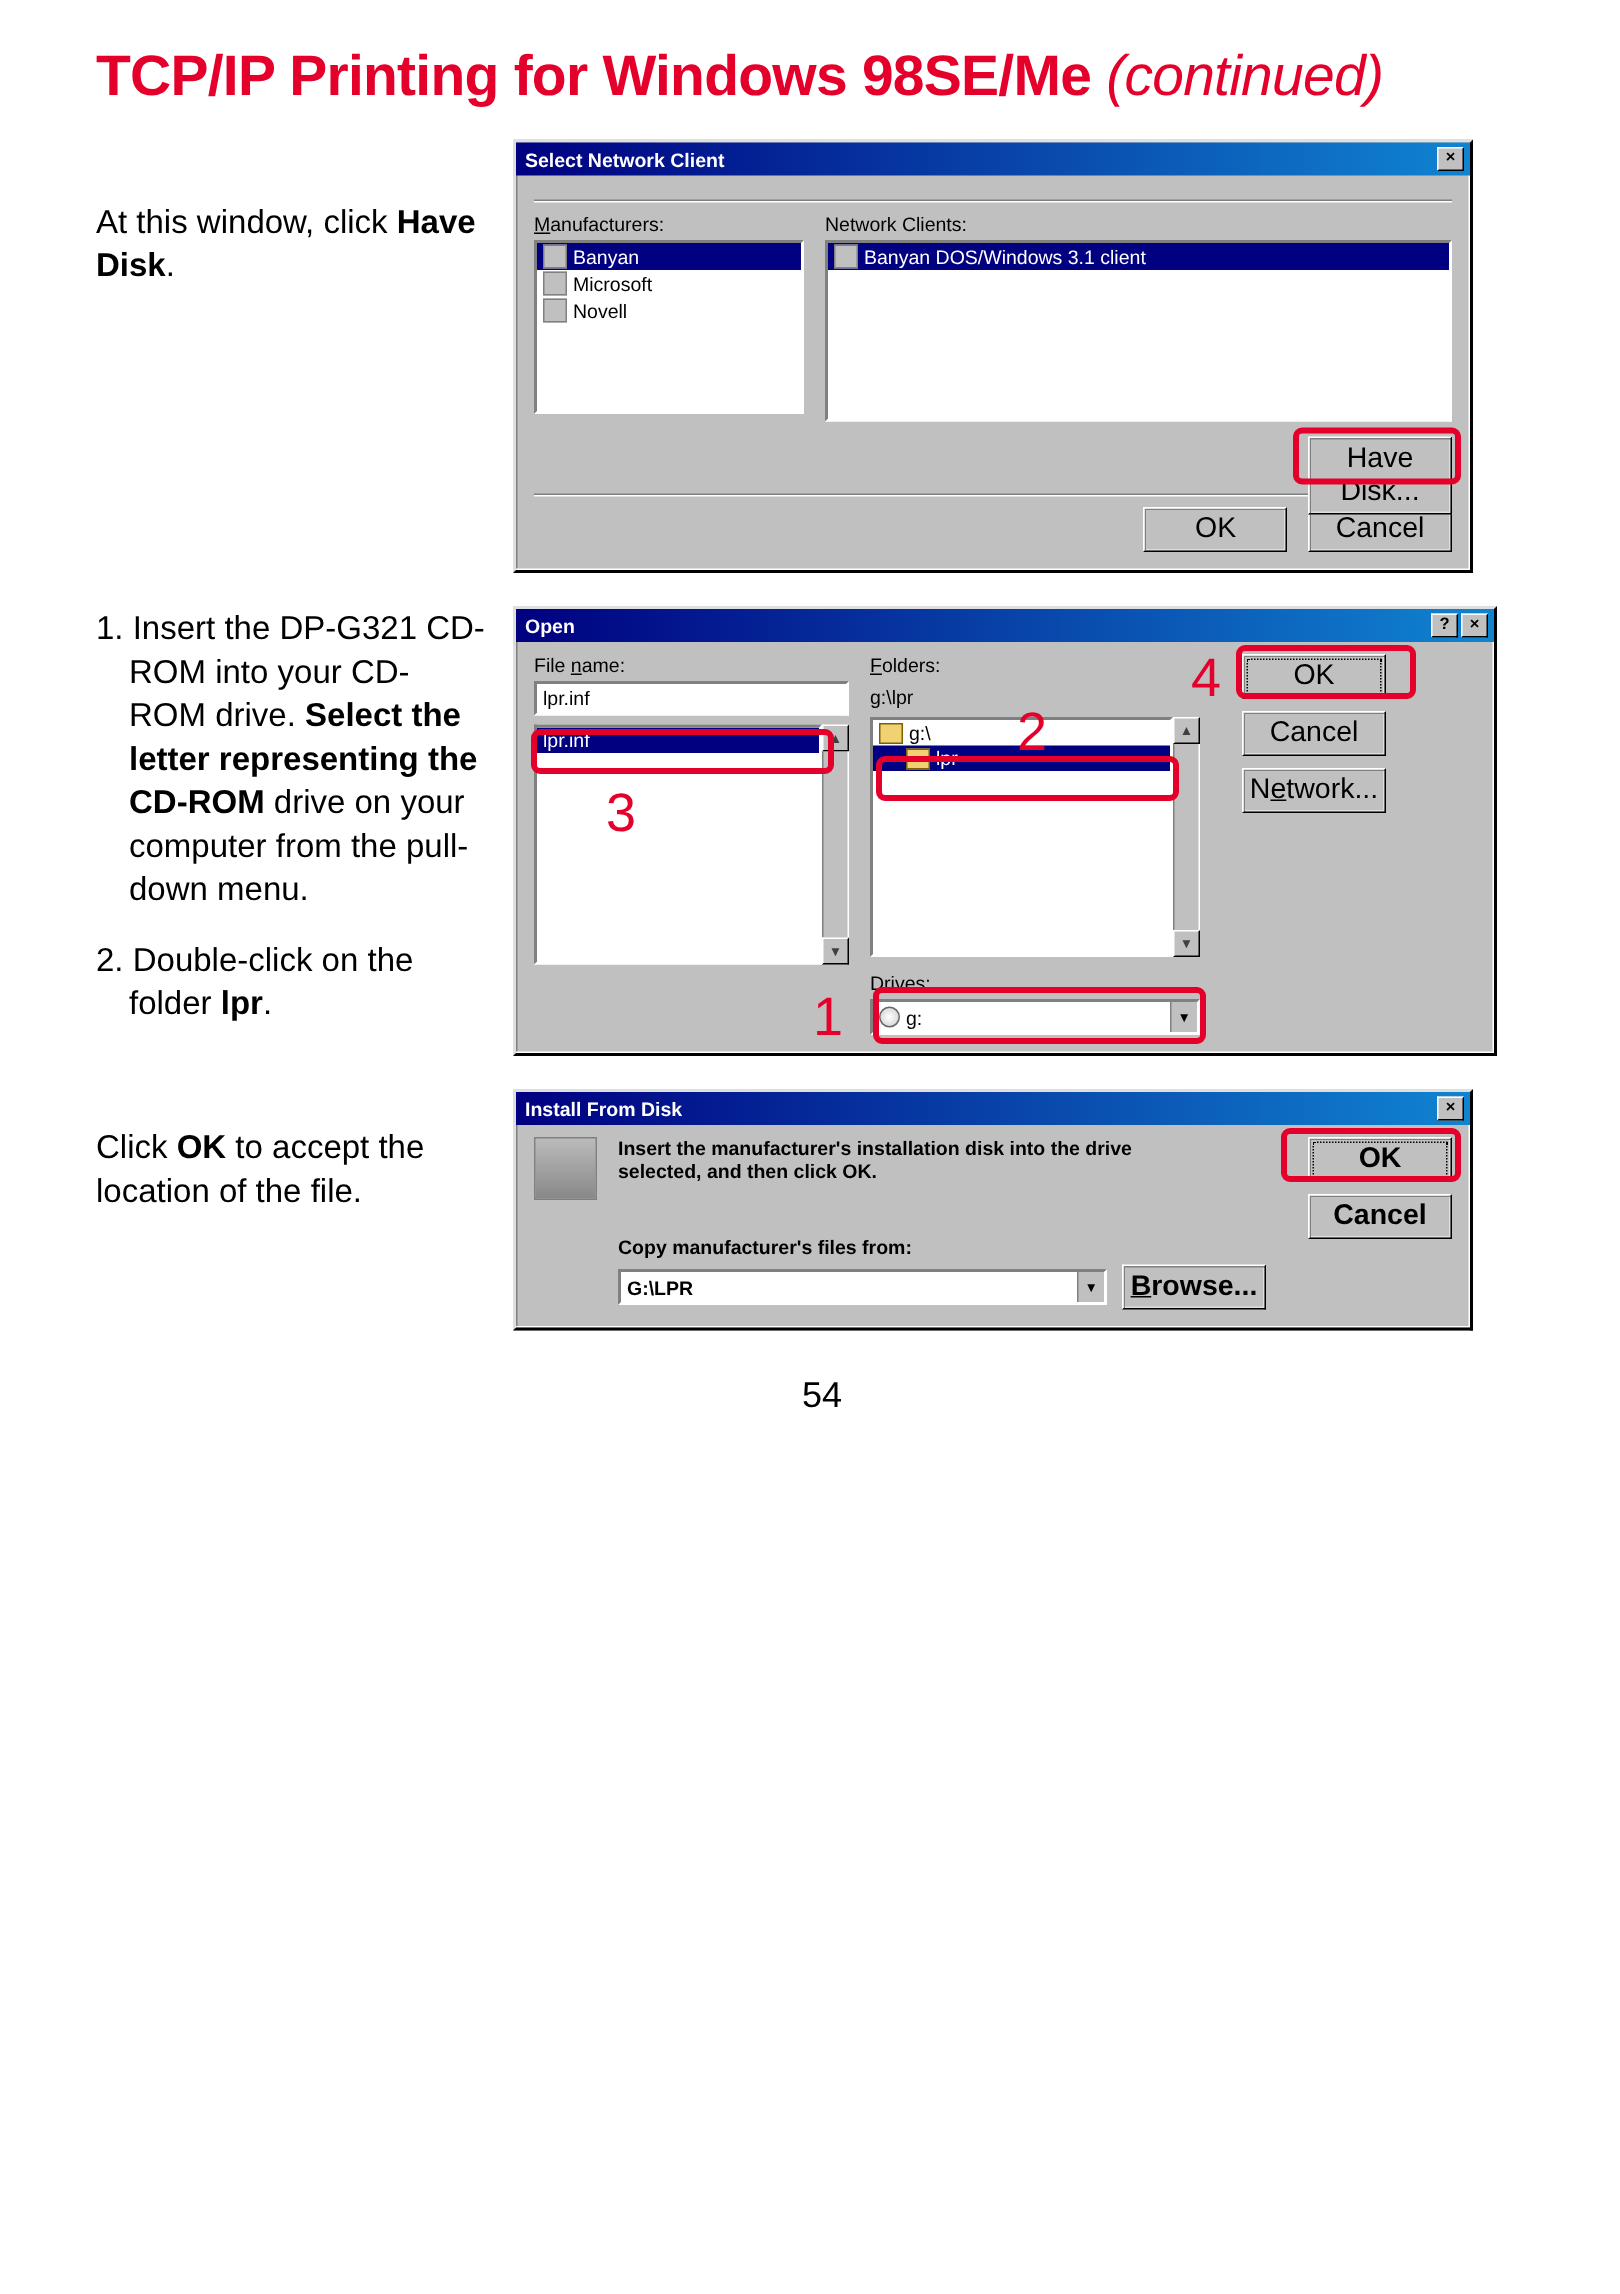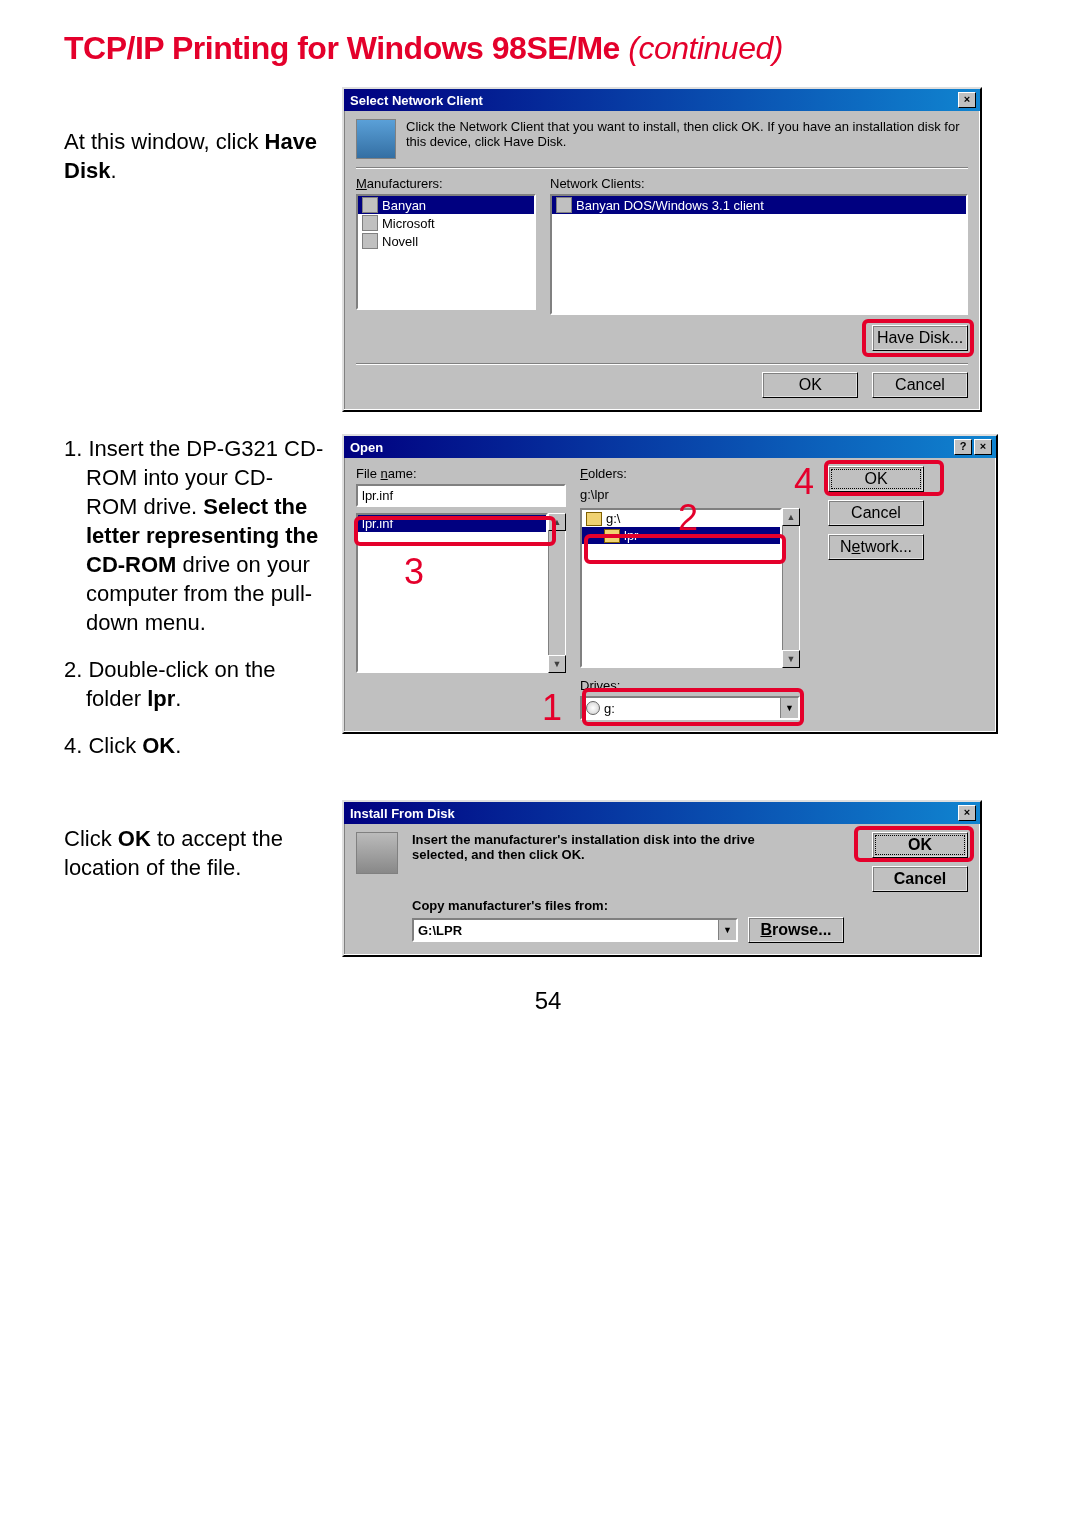--- a/index.html
+++ b/index.html
@@ -9,21 +9,21 @@
     background: #fff;
     color: #000;
     width: 1080px;
   }
   .page {
     padding: 30px 48px 20px 64px;
     position: relative;
   }
   h1.title {
     color: #e4002b;
-    font-size: 32px;
+    font-size: 38px;
     font-weight: 700;
     margin: 0 0 20px 0;
     letter-spacing: -0.5px;
     white-space: nowrap;
   }
   h1.title .sub {
     font-style: italic;
     font-weight: 400;
   }
   .row {
@@ -76,21 +76,21 @@
   .panel { padding: 8px 12px 12px 12px; position: relative; }
   .btn {
     background:#c0c0c0;
     border:1px solid #000;
     border-top-color:#fff;border-left-color:#fff;
     box-shadow: 1px 1px 0 #808080 inset, -1px -1px 0 #dfdfdf inset;
     padding:3px 0;
     width:96px;
     text-align:center;
     font-family: inherit;
-    font-size:16px;
+    font-size:19px;
     display:inline-block;
   }
   .btn.focus { outline:1px dotted #000; outline-offset:-4px; }
   .sunken {
     background:#fff;
     border:2px solid;
     border-color:#808080 #fff #fff #808080;
   }
   .listbox { background:#fff; border:2px solid; border-color:#808080 #fff #fff #808080; overflow:hidden; }
   .listbox .item { padding:1px 4px; display:flex; align-items:center; gap:4px; }
@@ -126,24 +126,20 @@
       </p>
     </div>
 
     <div class="win" style="width:640px;">
       <div class="titlebar">
         <span>Select Network Client</span>
         <span class="spacer"></span>
         <div class="tbtn">×</div>
       </div>
       <div class="panel">
-        <div style="display:flex; gap:10px; align-items:flex-start;">
-          <div style="width:40px;height:40px;border:1px solid #808080;background:linear-gradient(#5aa0d8,#346fa3);"></div>
-          <div class="label" style="flex:1;">Click the Network Client that you want to install, then click OK. If you have an installation disk for this device, click Have Disk.</div>
-        </div>
         <div class="hr"></div>
         <div style="display:flex; gap:14px;">
           <div style="width:180px;">
             <div class="label"><u>M</u><span>anufacturers:</span></div>
             <div class="listbox" style="height:116px; margin-top:3px;">
               <div class="item sel">
                   <span class="icon16"></span>
                   <span>Banyan</span>
                 </div>
               <div class="item">
@@ -177,21 +173,20 @@
         </div>
       </div>
     </div>
   </div>
 
   <div class="row">
     <div class="instr">
       <ol class="steps">
         <li>1. <span>Insert the DP-G321 CD-ROM into your CD-ROM drive. </span><strong>Select the letter representing the CD-ROM</strong><span> drive on your computer from the pull-down menu.</span></li>
         <li>2. <span>Double-click on the folder </span><strong>lpr</strong><span>.</span></li>
-        <li>4. <span>Click </span><strong>OK</strong><span>.</span></li>
       </ol>
     </div>
 
     <div class="win" style="width:656px; position:relative;">
       <div class="titlebar">
         <span>Open</span>
         <span class="spacer"></span>
         <div class="tbtn">?</div>
         <div class="tbtn">×</div>
       </div>

